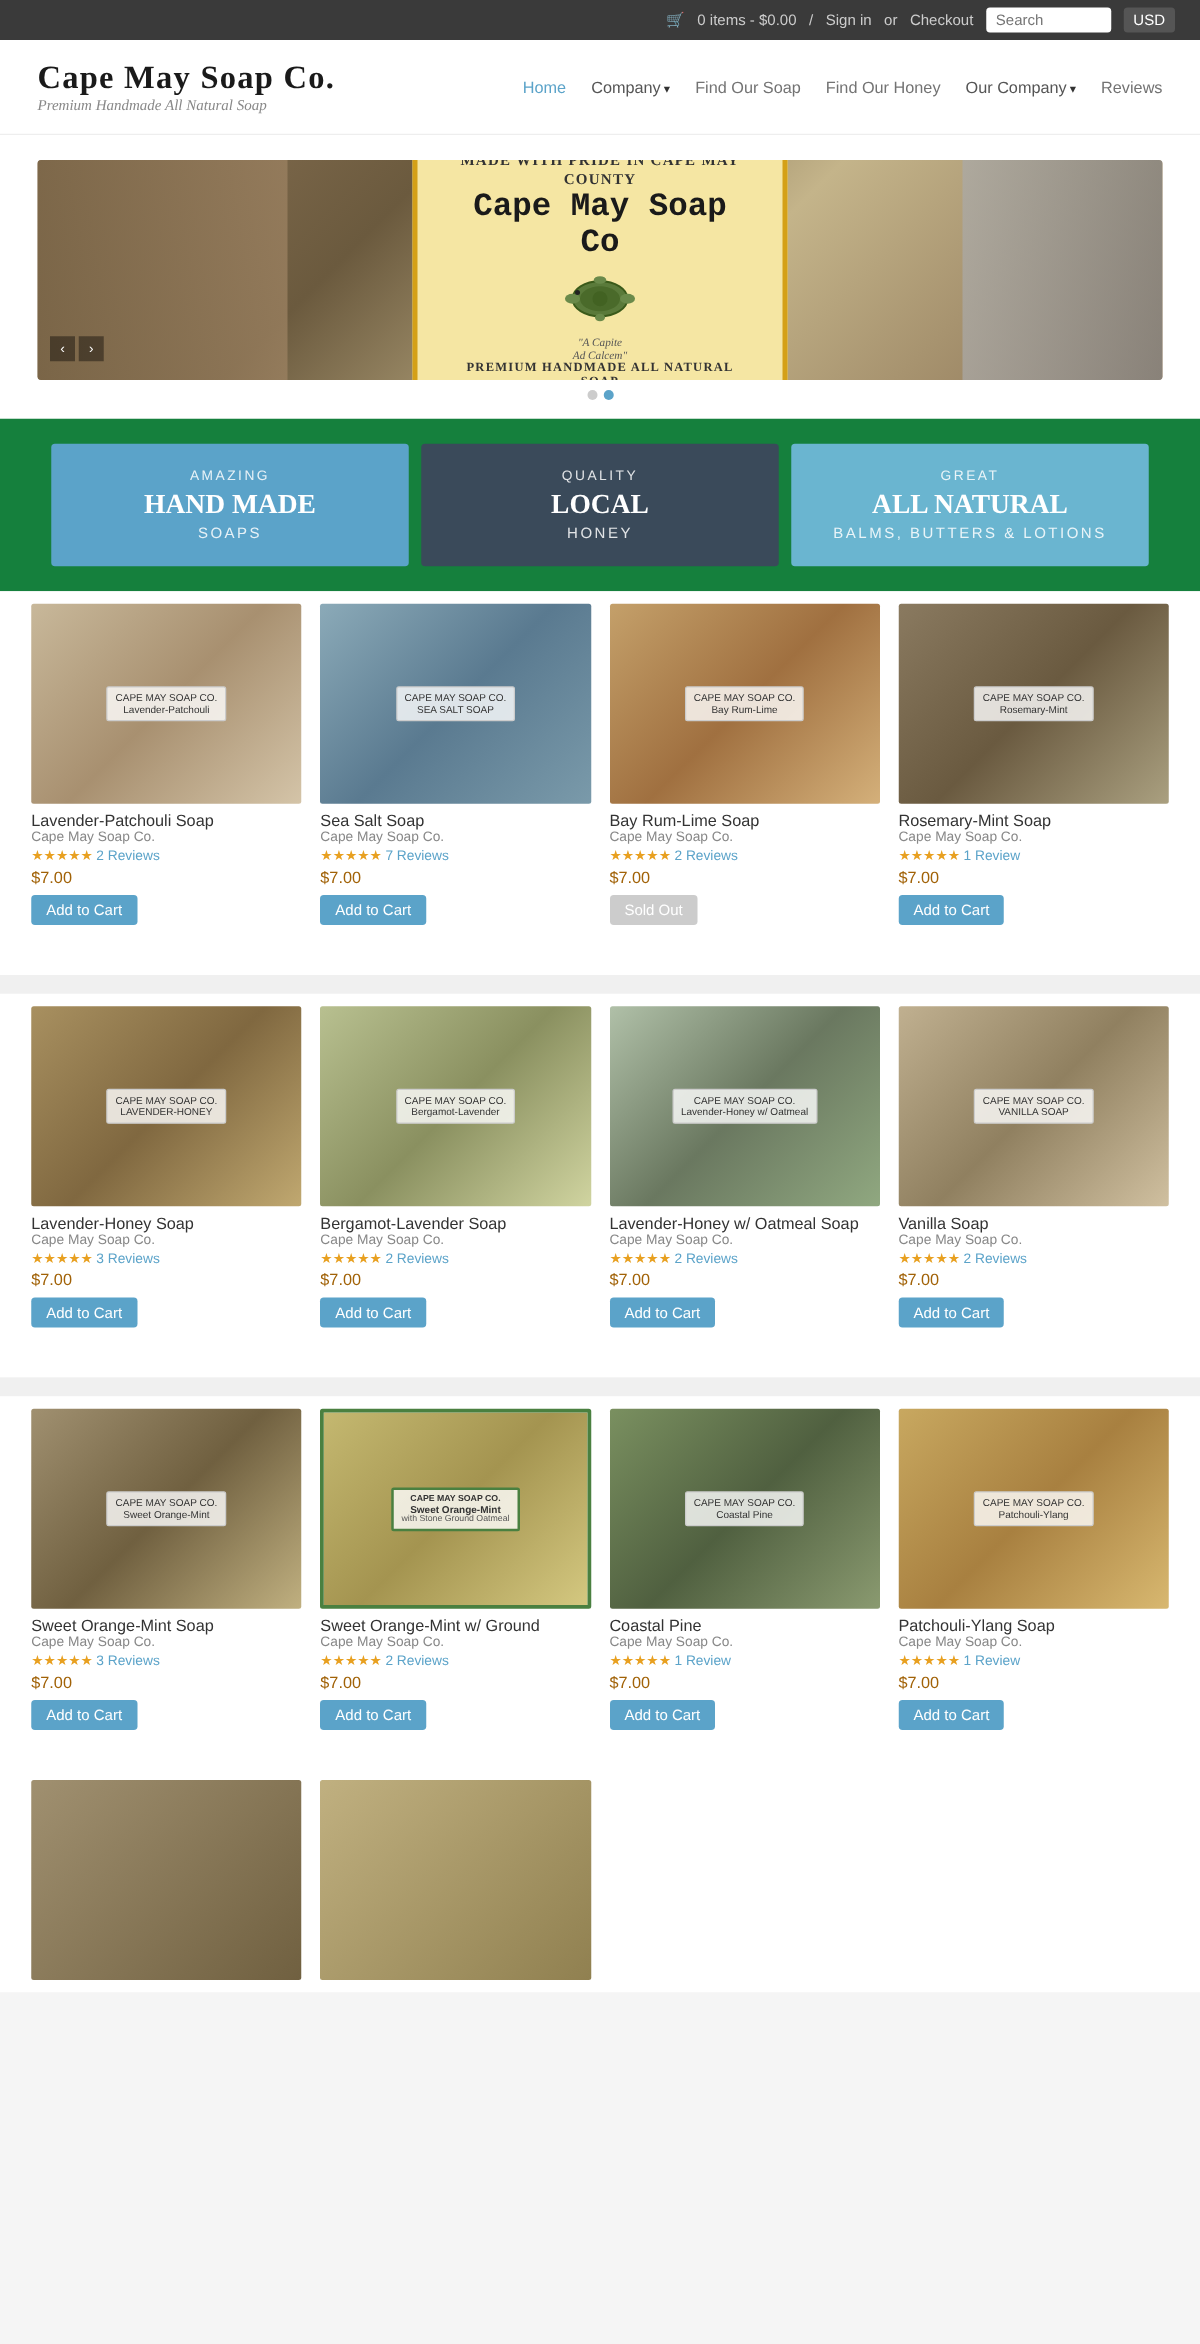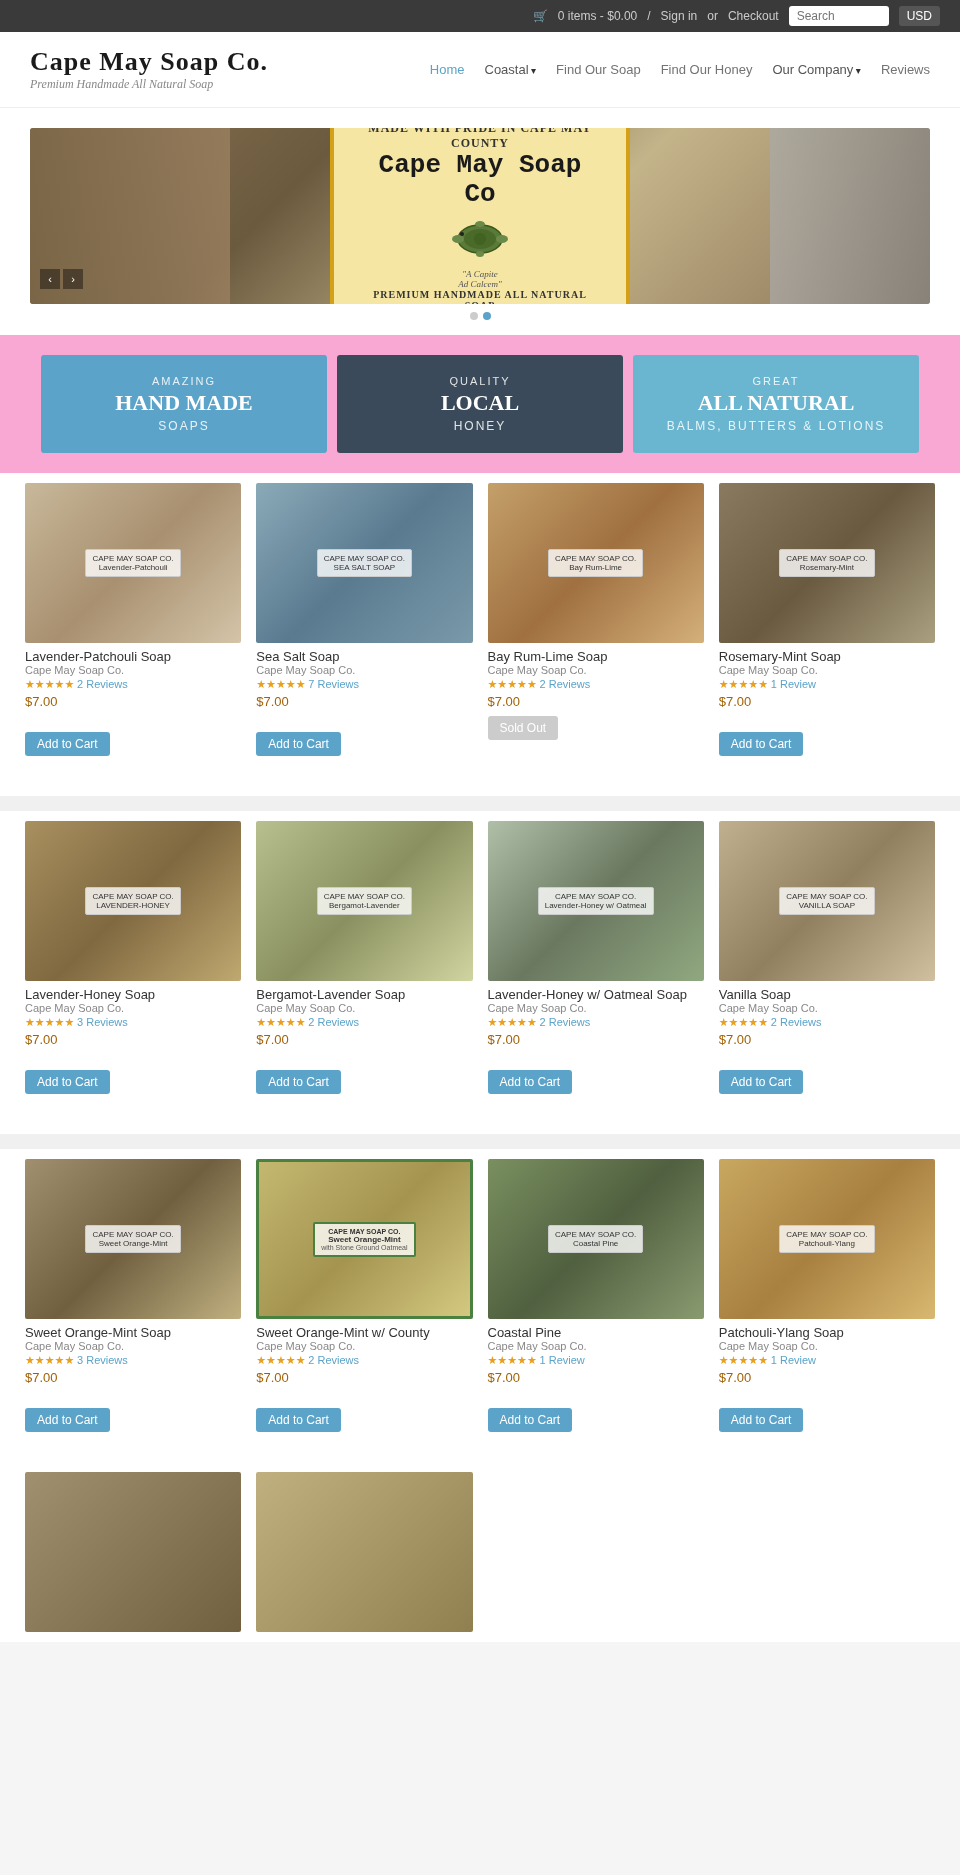--- a/index.html
+++ b/index.html
@@ -170,21 +170,21 @@
       cursor: pointer;
       font-size: 11px;
       display: flex; align-items: center; justify-content: center;
     }
 
     
     .features {
       display: flex;
       gap: 0;
       padding: 20px 36px;
-      background: #f9a8d4;
+      background: #15803d;
     }
     .feature-box {
       flex: 1;
       text-align: center;
       padding: 20px;
       margin: 0 5px;
       border-radius: 3px;
     }
     .feature-box.blue { background: #5ba3c9; }
     .feature-box.dark { background: #3a4a5a; }
@@ -256,21 +256,21 @@
     }
     .add-to-cart-btn {
       background: #5ba3c9;
       color: #fff;
       border: none;
       padding: 5px 12px;
       border-radius: 3px;
       font-size: 12px;
       cursor: pointer;
       font-family: Arial, sans-serif;
-      margin-top: 20px;
+      margin-top: 4px;
     }
     .sold-out-btn {
       background: #ccc;
       color: #fff;
       border: none;
       padding: 5px 12px;
       border-radius: 3px;
       font-size: 12px;
       font-family: Arial, sans-serif;
       margin-top: 4px;
@@ -331,21 +331,21 @@
   <button class="currency-btn">USD</button>
 </div>
 
 <div class="header">
   <div class="logo-area">
     <div class="logo-title">Cape May Soap Co.</div>
     <div class="logo-subtitle">Premium Handmade All Natural Soap</div>
   </div>
   <nav class="nav">
     <a href="#" class="active">Home</a>
-    <div class="dropdown"><span>Coastal</span></div>
+    <div class="dropdown"><span>Company</span></div>
     <a href="#">Find Our Soap</a>
     <a href="#">Find Our Honey</a>
     <div class="dropdown"><span>Our Company</span></div>
     <a href="#">Reviews</a>
   </nav>
 </div>
 
 <div class="banner-wrapper">
   <div class="banner">
     <div class="banner-left-products"></div>
@@ -536,21 +536,21 @@
     <div class="product-card">
       <div class="product-img-placeholder img-sweet-orange-oatmeal">
         <div class="soap-box">
           <div class="soap-label-box" style="border: 2px solid #4a8040;">
             <div style="font-size:7px;font-weight:bold;color:#333;">CAPE MAY SOAP CO.</div>
             <div style="font-size:8px;font-weight:bold;color:#333;">Sweet Orange-Mint</div>
             <div style="font-size:7px;color:#555;">with Stone Ground Oatmeal</div>
           </div>
         </div>
       </div>
-      <div class="product-name">Sweet Orange-Mint w/ County</div>
+      <div class="product-name">Sweet Orange-Mint w/ Ground</div>
       <div class="product-vendor">Cape May Soap Co.</div>
       <div class="product-stars">★★★★★ <span class="product-reviews">2 Reviews</span></div>
       <div class="product-price">$7.00</div>
       <button class="add-to-cart-btn">Add to Cart</button>
     </div>
 
     <div class="product-card">
       <div class="product-img-placeholder img-coastal-pine">
         <div class="soap-box">
             <div class="soap-label-box">CAPE MAY SOAP CO.<br>Coastal Pine</div>

